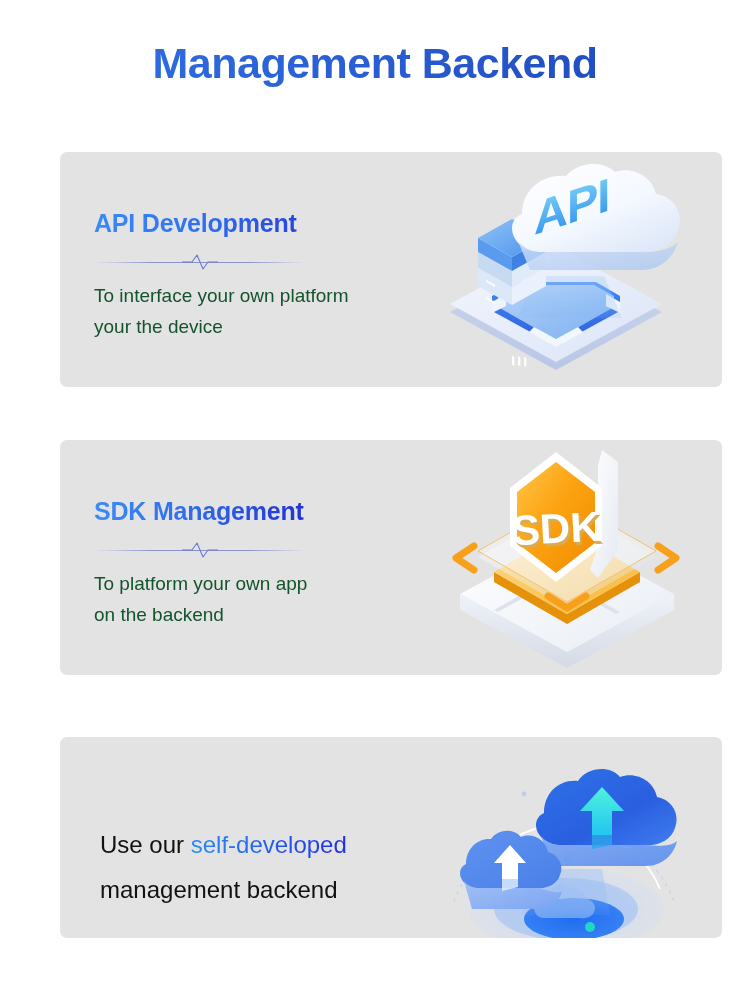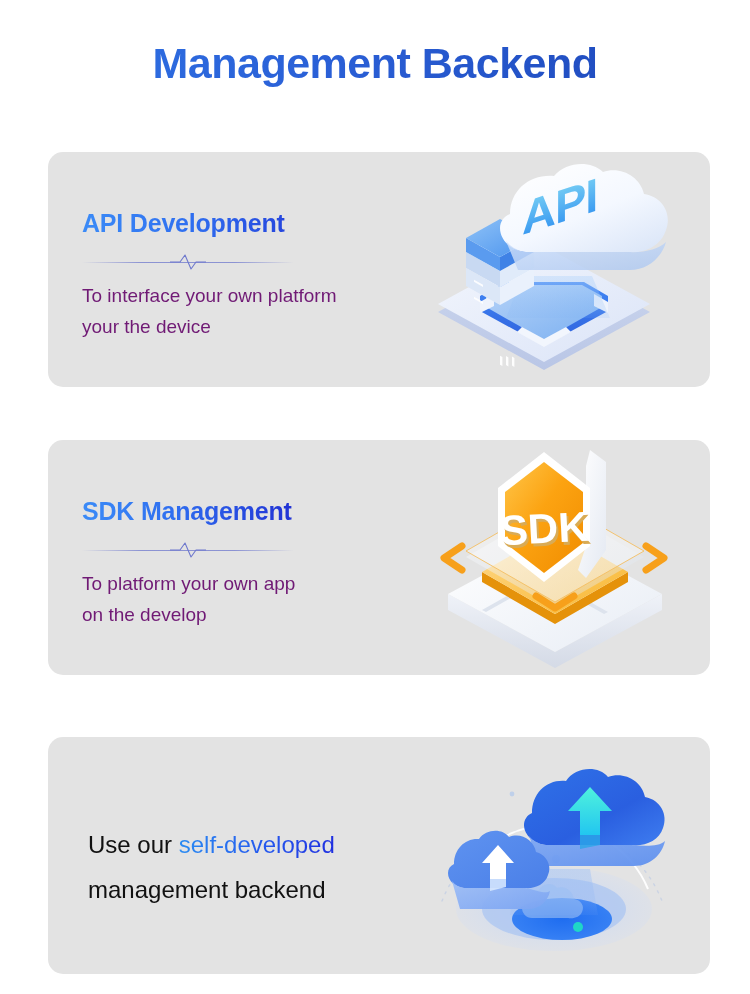--- a/index.html
+++ b/index.html
@@ -34,29 +34,29 @@
     background: linear-gradient(95deg, #2f74e6 0%, #2a5fd6 45%, #1c45b6 100%);
     -webkit-background-clip: text;
     background-clip: text;
     -webkit-text-fill-color: transparent;
     color: #2255c8;
   }
 
   
   .card {
     position: absolute;
-    left: 48px;
+    left: 60px;
     width: 662px;
     background: #e3e3e3;
-    border-radius: 15px;
+    border-radius: 7px;
     overflow: hidden;
   }
   .card-1 { top: 140px; height: 235px; }
   .card-2 { top: 428px; height: 235px; }
-  .card-3 { top: 725px; height: 237px; }
+  .card-3 { top: 725px; height: 201px; }
 
   .card-text {
     position: absolute;
     left: 34px;
     z-index: 3;
   }
   .card-1 .card-text { top: 55px; }
   .card-2 .card-text { top: 55px; }
 
   .card-heading {
@@ -97,21 +97,21 @@
     left: 88px;
     width: 36px;
     height: 20px;
   }
   .divider .peak svg { display: block; }
 
   .card-body {
     margin-top: 8px;
     font-size: 19px;
     line-height: 31px;
-    color: #701a75;
+    color: #14532d;
     font-weight: normal;
   }
 
   
   .card-3 .big-text {
     position: absolute;
     left: 40px;
     top: 85px;
     font-size: 24px;
     line-height: 45px;
@@ -273,21 +273,21 @@
         <div class="rule"></div>
         <div class="peak">
           <svg viewBox="0 0 36 20" width="36" height="20">
             <polyline points="0,10 10,10 15,3 21,17 26,10 36,10" fill="none" stroke="#6e78cd" stroke-width="1.1" stroke-linejoin="round" stroke-linecap="round"></polyline>
           </svg>
         </div>
       </div>
 
       <div class="card-body">
         <div>To platform your own app</div>
-        <div>on the develop</div>
+        <div>on the backend</div>
       </div>
     </div>
 
     <div class="art art-sdk">
       <svg viewBox="0 0 290 233" width="290" height="233">
         <defs>
           <linearGradient id="hexO" x1="0" y1="0" x2="1" y2="1">
             <stop offset="0%" stop-color="#ffc64a"></stop>
             <stop offset="45%" stop-color="#fca311"></stop>
             <stop offset="100%" stop-color="#f08c00"></stop>

